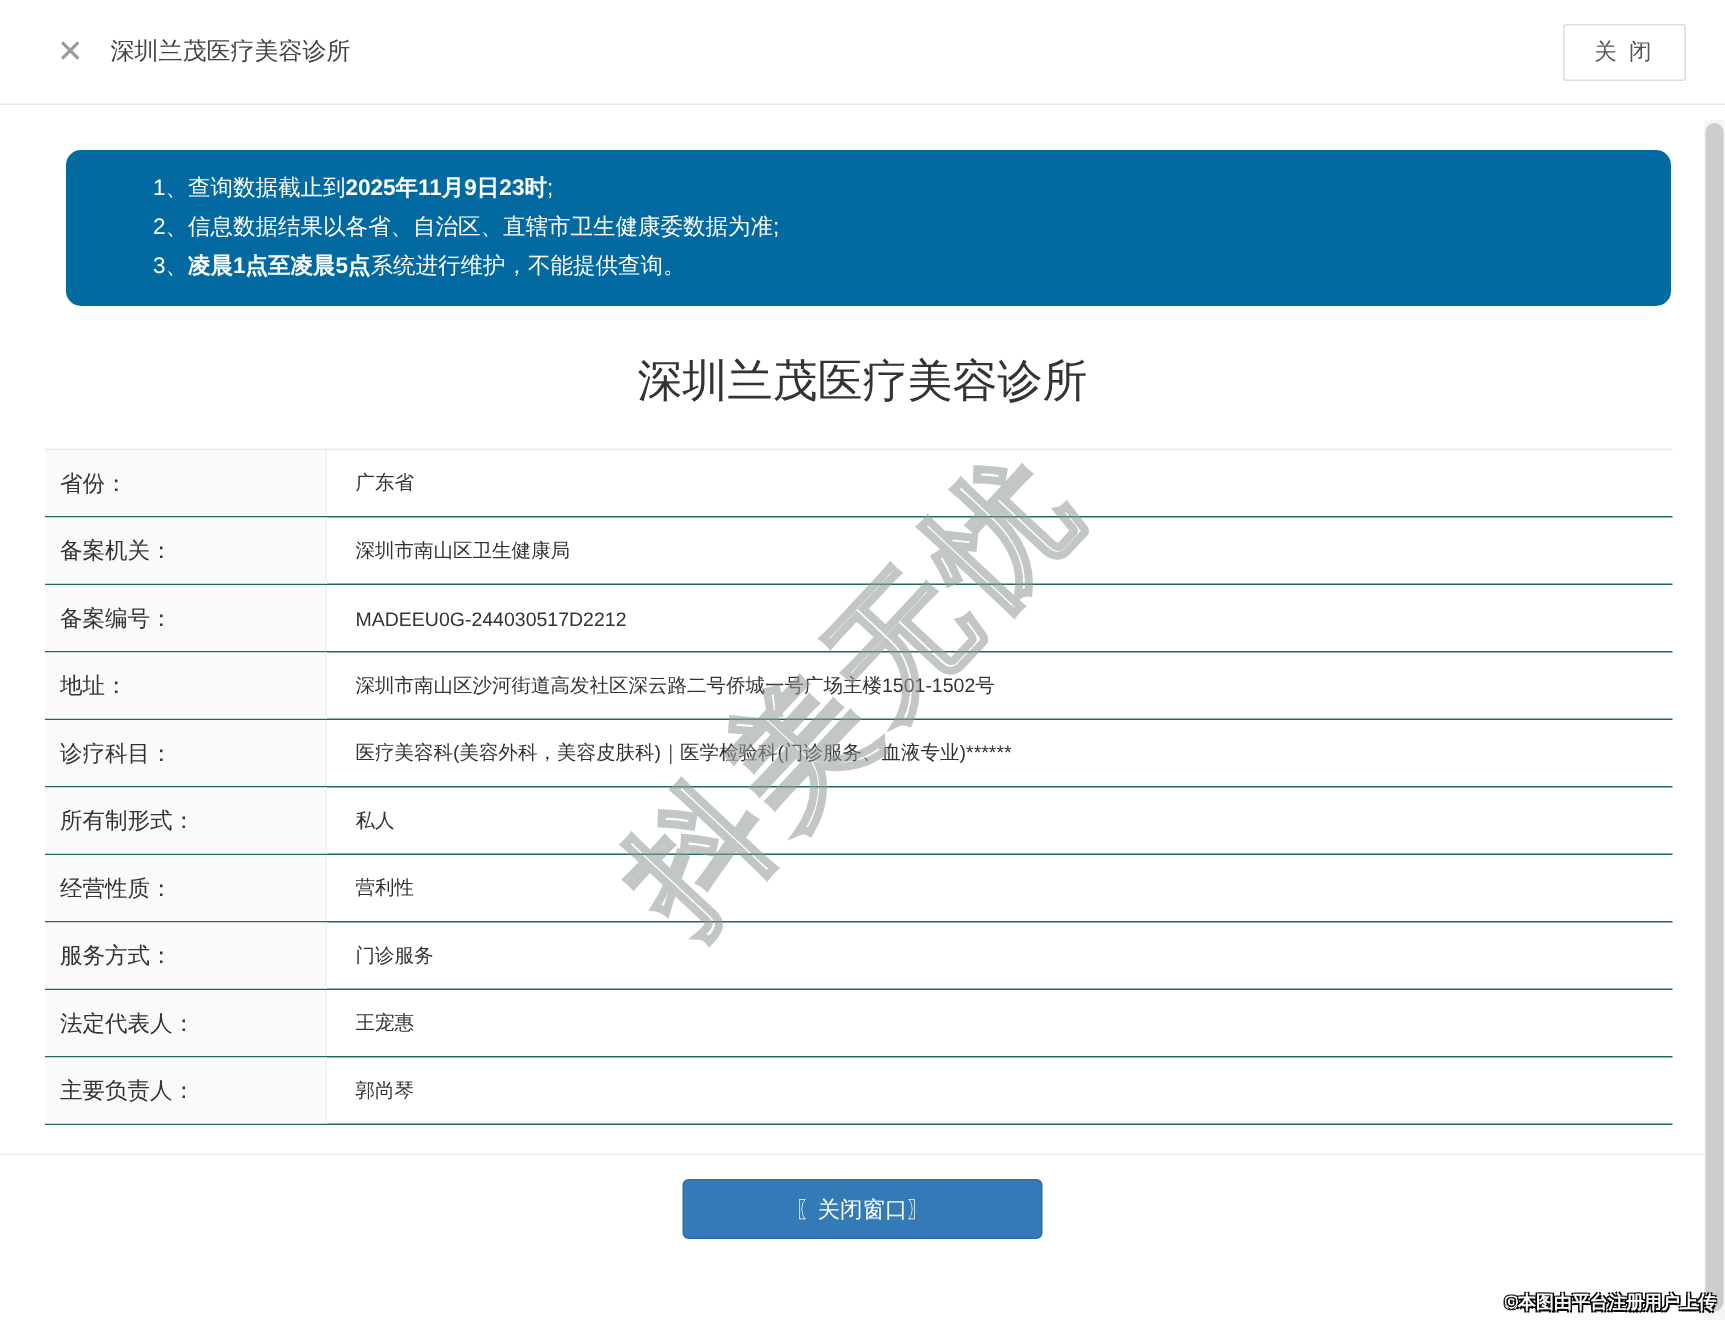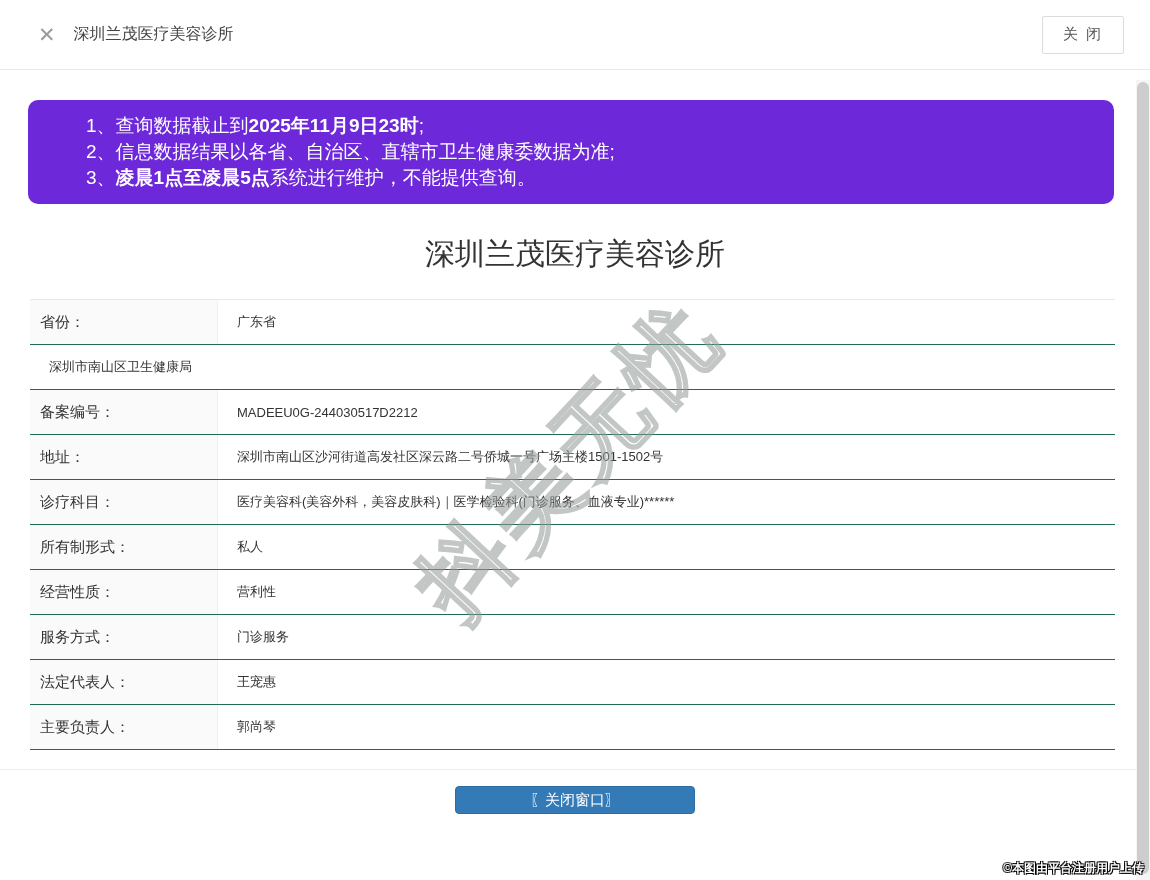--- a/index.html
+++ b/index.html
@@ -21,22 +21,22 @@
   }
   .header-title { margin-left:18px; font-size:16px; color:#444; }
   .btn-close {
     margin-left:auto; margin-right:26px; width:82px; height:38px;
     background:#fff; border:1px solid #dcdcdc; border-radius:2px;
     font-size:15px; color:#555; font-family:inherit; cursor:pointer;
     letter-spacing:2px;
   }
   
   .notice {
-    margin:30px 36px 0 28px; background:#6d28d9; border-radius:10px;
-    color:#fff; font-size:19px; line-height:26px;
+    margin:30px 36px 0 44px; background:#0369a1; border-radius:10px;
+    color:#fff; font-size:15px; line-height:26px;
     padding:13px 20px 13px 58px;
   }
   .notice b { font-weight:bold; }
   
   .detail-title {
     text-align:center; font-size:30px; color:#333; font-weight:500;
     margin:30px 0 24px 0;
   }
   
   .table { margin:0 35px 0 30px; border-top:1px solid #e9e9e9;text-align:center; }
@@ -47,21 +47,21 @@
     font-size:15px; color:#333;
   }
   .cell-value {
     flex:1; display:flex; align-items:center; padding-left:19px;
     font-size:13px; color:#333; white-space:nowrap;
   }
   
   .divider { margin-top:19px; border-top:1px solid #ededed; }
   .footer-bar { display:flex; justify-content:center; padding-top:16px; }
   .btn-primary {
-    width:240px; height:28px; background:#337ab7; border:1px solid #2e6da4;
+    width:240px; height:40px; background:#337ab7; border:1px solid #2e6da4;
     border-radius:4px; color:#fff; font-size:15px; font-family:inherit;
     cursor:pointer;
   }
   
   .watermark {
     position:absolute; left:350px; top:400px; width:440px; text-align:center;
     font-size:90px; font-weight:700; letter-spacing:8px;
     color:rgba(255,255,255,0.04);
     -webkit-text-stroke:2.5px rgba(143,153,150,0.55);
     transform:rotate(-47deg); pointer-events:none; white-space:nowrap;
@@ -98,20 +98,21 @@
 </div>
 
 <h1 class="detail-title">深圳兰茂医疗美容诊所</h1>
 
 <div class="table">
   <div class="row">
     <div class="cell-label">省份：</div>
     <div class="cell-value">广东省</div>
   </div>
   <div class="row">
+    <div class="cell-label">备案机关：</div>
     <div class="cell-value">深圳市南山区卫生健康局</div>
   </div>
   <div class="row">
     <div class="cell-label">备案编号：</div>
     <div class="cell-value">MADEEU0G-244030517D2212</div>
   </div>
   <div class="row">
     <div class="cell-label">地址：</div>
     <div class="cell-value">深圳市南山区沙河街道高发社区深云路二号侨城一号广场主楼1501-1502号</div>
   </div>

